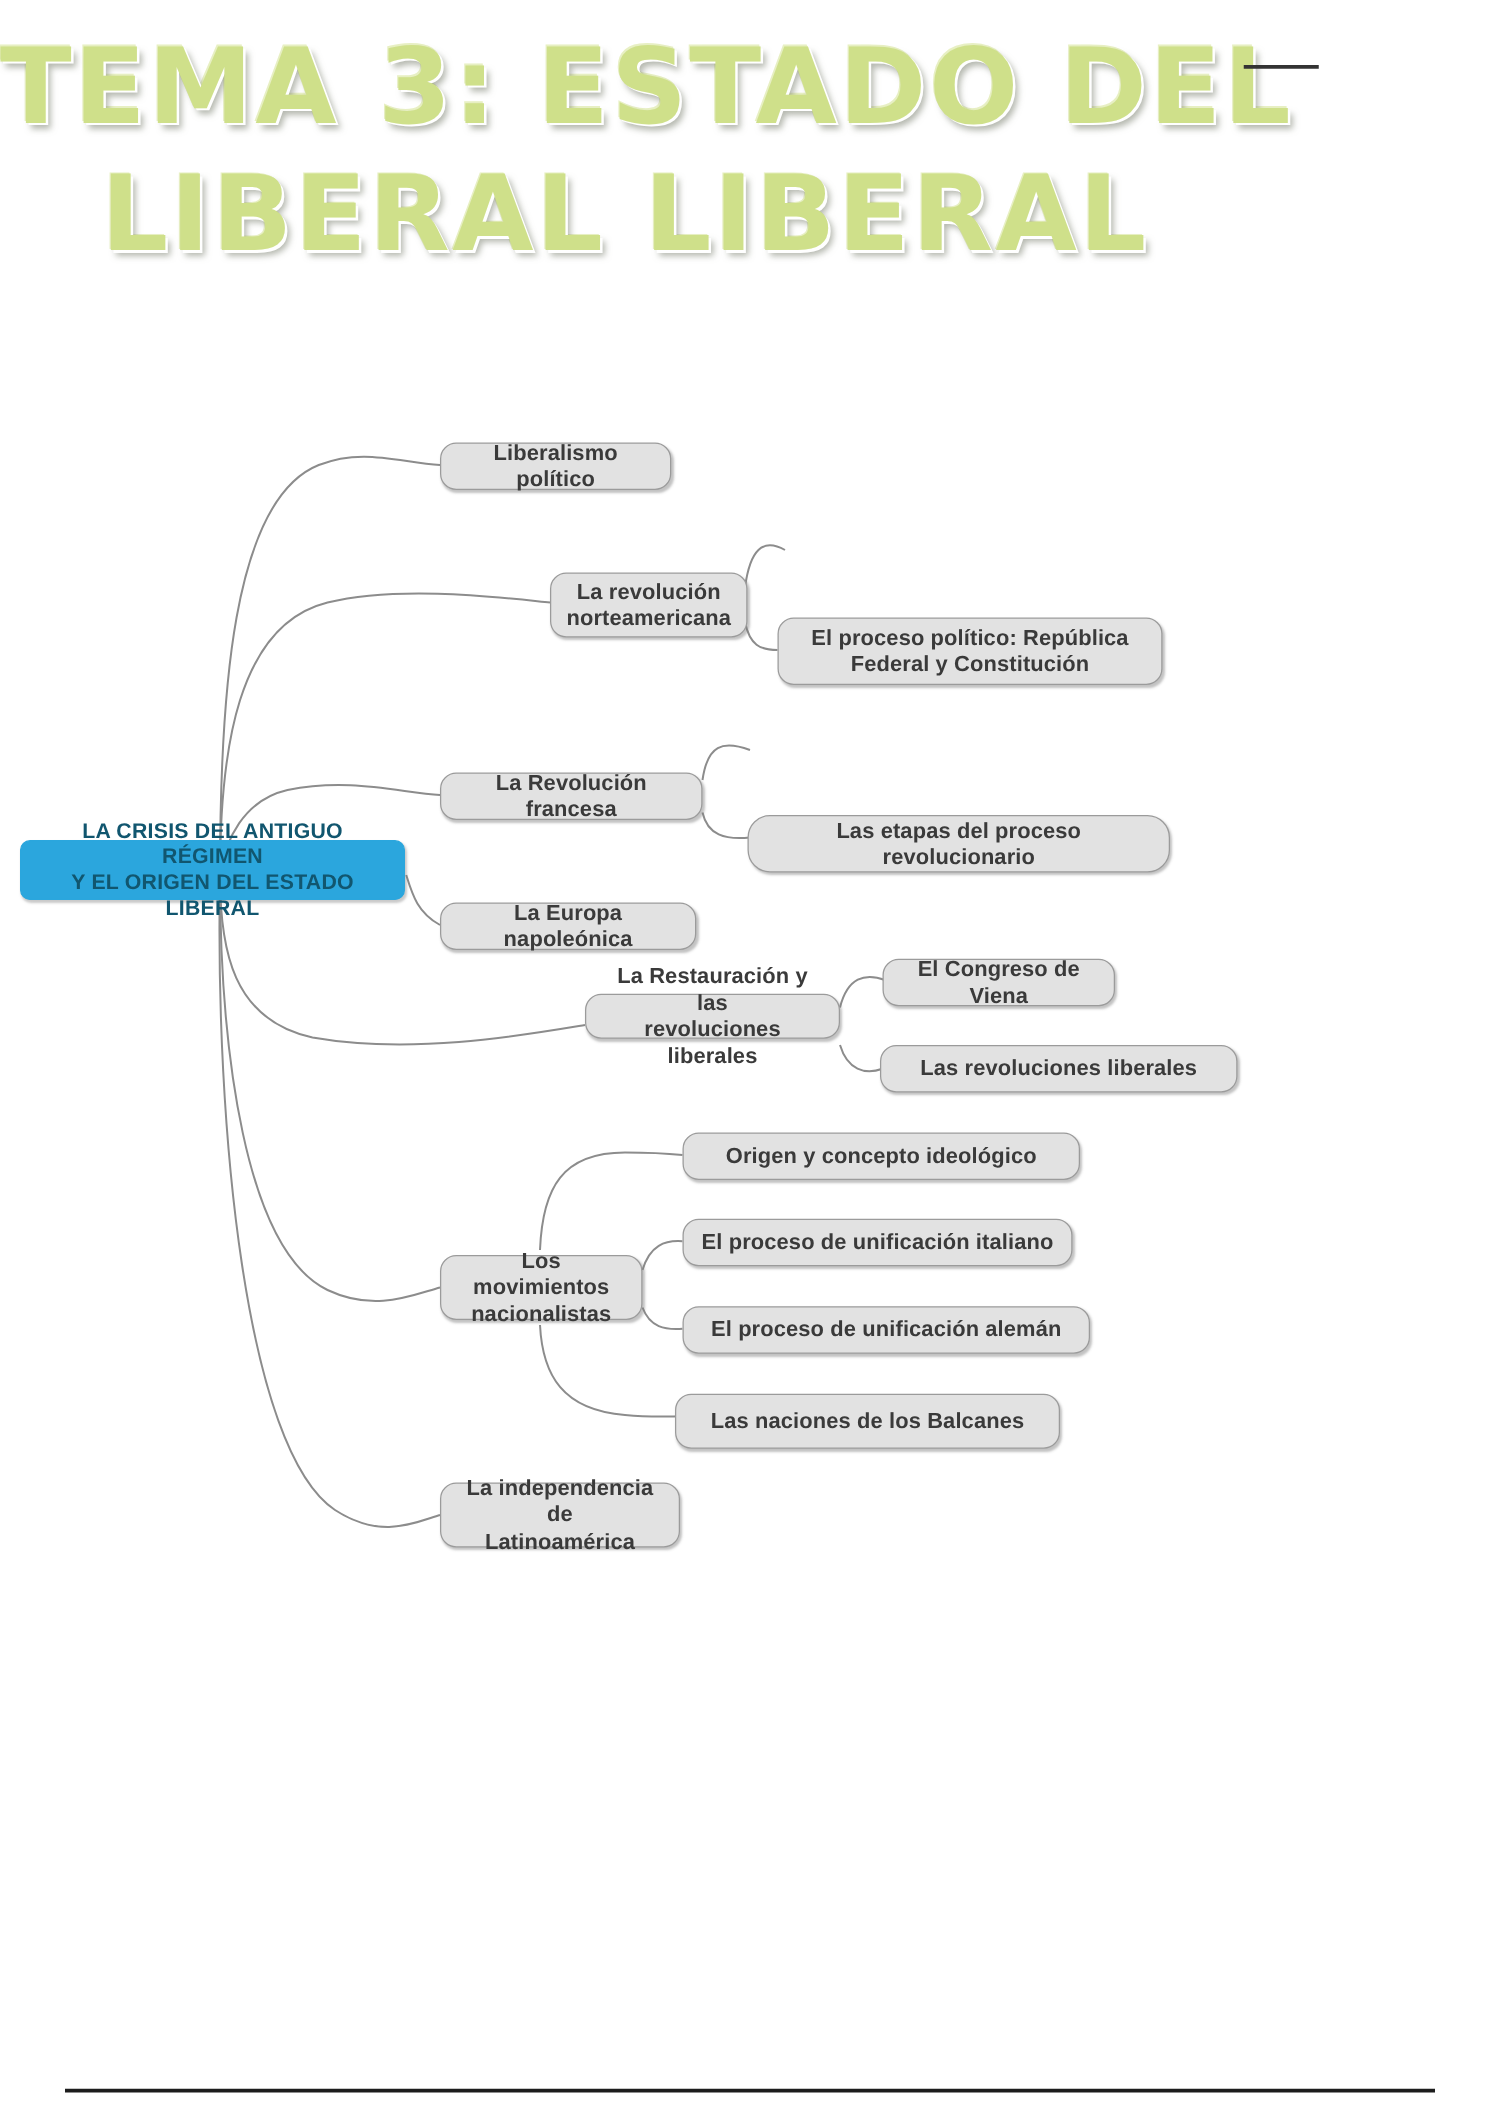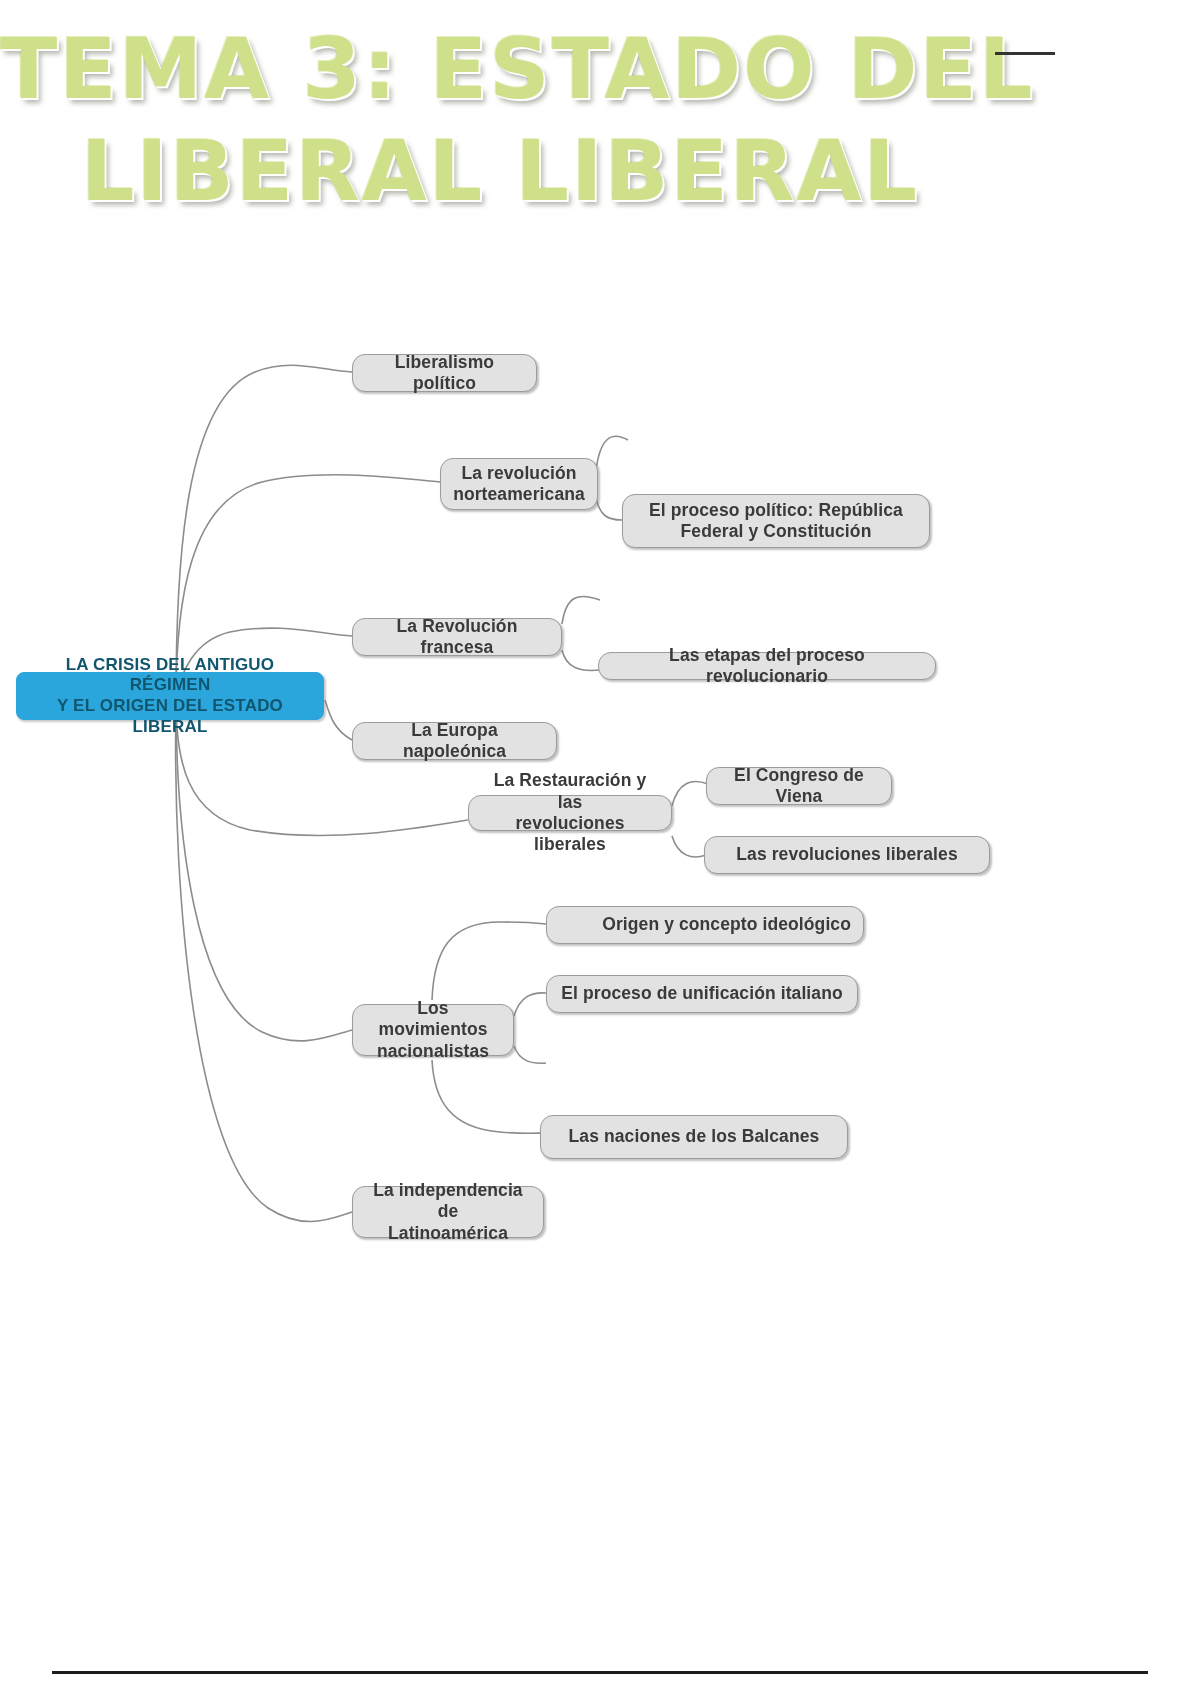--- a/index.html
+++ b/index.html
@@ -166,21 +166,21 @@
 norteamericana</span>
   </div>
   <div class="node leaf" style="left:622px; top:494px; width:308px; height:54px;">
     <span>El proceso político: República
 Federal y Constitución</span>
   </div>
 
   <div class="node branch" style="left:352px; top:618px; width:210px; height:38px;">
     <span>La Revolución francesa</span>
   </div>
-  <div class="node leaf" style="left:598px; top:652px; width:338px; height:28px;">
+  <div class="node leaf" style="left:598px; top:652px; width:338px; height:46px;border-radius:18px;">
     <span>Las etapas del proceso revolucionario</span>
   </div>
 
   <div class="node branch" style="left:352px; top:722px; width:205px; height:38px;">
     <span>La Europa napoleónica</span>
   </div>
 
   <div class="node branch" style="left:468px; top:795px; width:204px; height:36px;">
     <span>La Restauración y las
 revoluciones liberales</span>
@@ -189,25 +189,28 @@
     <span>El Congreso de Viena</span>
   </div>
   <div class="node leaf" style="left:704px; top:836px; width:286px; height:38px;">
     <span>Las revoluciones liberales</span>
   </div>
 
   <div class="node branch" style="left:352px; top:1004px; width:162px; height:52px;">
     <span>Los movimientos
 nacionalistas</span>
   </div>
-  <div class="node leaf" style="left:546px; top:906px; width:318px; height:38px;justify-content:flex-end;">
+  <div class="node leaf" style="left:546px; top:906px; width:318px; height:38px;">
     <span>Origen y concepto ideológico</span>
   </div>
   <div class="node leaf" style="left:546px; top:975px; width:312px; height:38px;">
     <span>El proceso de unificación italiano</span>
+  </div>
+  <div class="node leaf" style="left:546px; top:1045px; width:326px; height:38px;">
+    <span>El proceso de unificación alemán</span>
   </div>
   <div class="node leaf" style="left:540px; top:1115px; width:308px; height:44px;">
     <span>Las naciones de los Balcanes</span>
   </div>
 
   <div class="node branch" style="left:352px; top:1186px; width:192px; height:52px;">
     <span>La independencia de
 Latinoamérica</span>
   </div>
 

